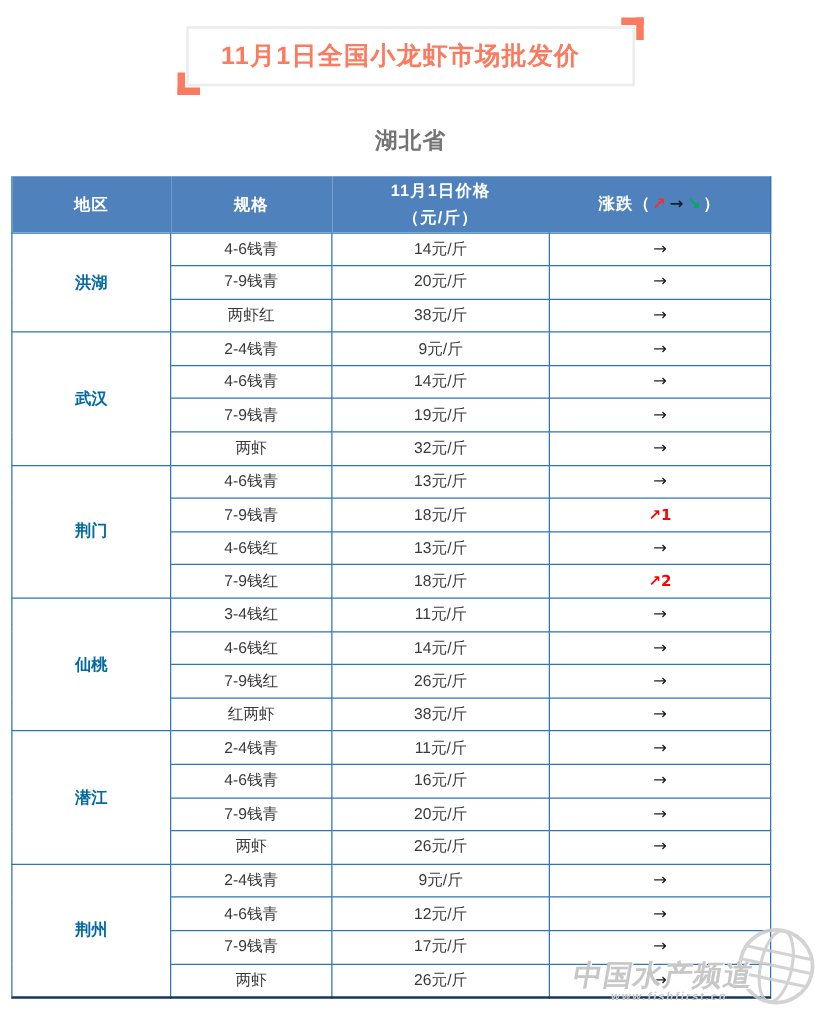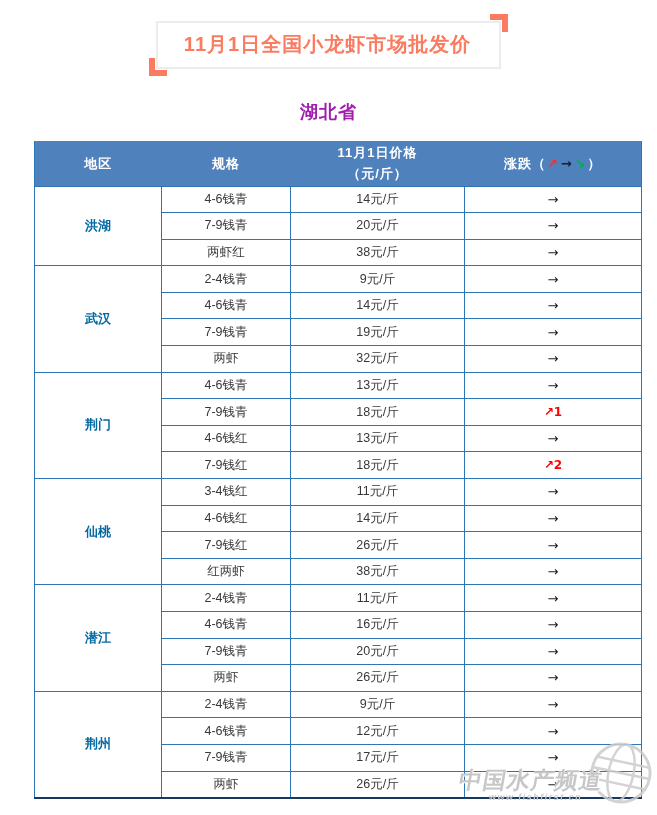--- a/index.html
+++ b/index.html
@@ -13,47 +13,47 @@
     overflow: hidden;
     font-family: "Liberation Sans", "DejaVu Sans", sans-serif;
   }
 
   
   .title-wrap { margin-top: 21px; text-align: center; }
   .title-box {
     position: relative;
     display: inline-block;
     border: 2px solid #ececec;
-    padding: 8px 28px 9px 26px;
+    padding: 8px 42px 9px 26px;
     background: #ffffff;
   }
   .title-text {
     color: #fa7b5f;
     font-size: 20px;
     font-weight: bold;
     letter-spacing: 1px;
     white-space: nowrap;
   }
   .bracket { position: absolute; width: 18px; height: 18px; }
   .bracket-tr { top: -9px; right: -9px; border-top: 6px solid #fa7b5f; border-right: 6px solid #fa7b5f; }
   .bracket-bl { bottom: -9px; left: -9px; border-bottom: 6px solid #fa7b5f; border-left: 6px solid #fa7b5f; }
 
   
   .province {
     margin-top: 31px;
     text-align: center;
-    color: #a21caf;
+    color: #737373;
     font-size: 18px;
     font-weight: bold;
     letter-spacing: 1px;
   }
 
   
   table.price-table {
-    margin: 17px 0 0 34px;
+    margin: 17px 0 0 9px;
     width: 607px;
     border-collapse: collapse;
     table-layout: fixed;
     border-left: 1px solid #2e75b6;
     border-right: 1px solid #2e75b6;
     border-bottom: 2px solid #17375e;
   }
   col.c-region { width: 127px; }
   col.c-spec   { width: 129px; }
   col.c-price  { width: 174px; }

